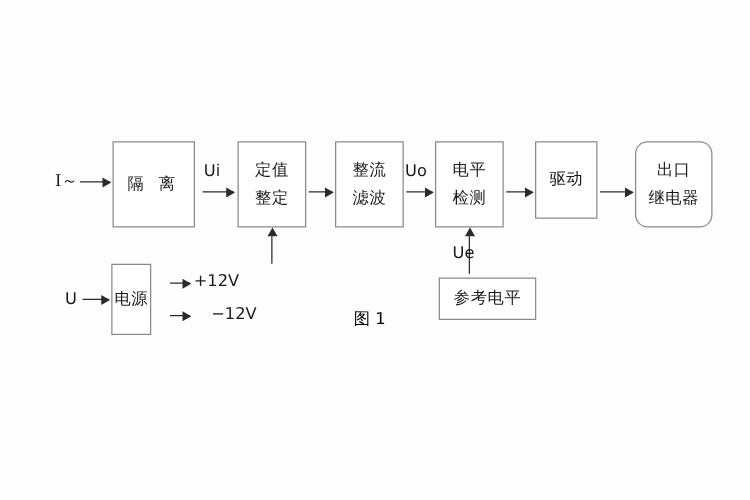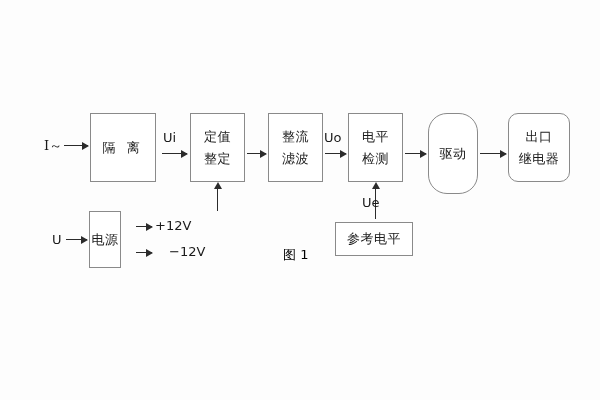--- a/index.html
+++ b/index.html
@@ -27,21 +27,21 @@
     align-items: center;
     justify-content: center;
     color: #1a1a1a;
   }
   .box .line {
     font-size: 13px;
     line-height: 1.65;
     letter-spacing: 0.5px;
     white-space: nowrap;
   }
-  .box.wide .line { letter-spacing: 4px; font-family: Liberation Serif, serif; }
+  .box.wide .line { letter-spacing: 4px; }
 
   .label {
     position: absolute;
     font-size: 13px;
     color: #1a1a1a;
     white-space: nowrap;
     line-height: 1;
   }
   .label.serif {
     font-family: "DejaVu Serif", "Liberation Serif", serif;
@@ -118,35 +118,35 @@
   <div class="label" style="left:324px; top:131px;">Uo</div>
   <div class="harrow" style="left:325px; top:153px; width:21px;"></div>
 
   <div class="box" style="left:348px; top:113px; width:55px; height:69px;">
     <div class="line">电平</div>
     <div class="line">检测</div>
   </div>
 
   <div class="harrow" style="left:405px; top:153px; width:21px;"></div>
 
-  <div class="box" style="left:428px; top:113px; width:50px; height:81px;border-radius:19px;">
+  <div class="box" style="left:428px; top:113px; width:50px; height:62px;">
     <div class="line">驱动</div>
   </div>
 
   <div class="harrow" style="left:480px; top:153px; width:26px;"></div>
 
   <div class="box" style="left:508px; top:113px; width:62px; height:69px;border-radius:10px;">
     <div class="line">出口</div>
     <div class="line">继电器</div>
   </div>
 
   <div class="varrow-up" style="left:375px; top:189px; height:30px;"></div>
   <div class="label" style="left:362px; top:196px;">Ue</div>
 
-  <div class="box" style="left:335px; top:222px; width:78px; height:34px;text-align:right;">
+  <div class="box" style="left:351px; top:222px; width:78px; height:34px;text-align:right;">
     <div class="line">参考电平</div>
   </div>
 
   <div class="label" style="left:52px; top:233px;">U</div>
   <div class="harrow" style="left:66px; top:239px; width:21px;"></div>
 
   <div class="box" style="left:89px; top:211px; width:32px; height:57px;">
     <div class="line">电源</div>
   </div>
 

